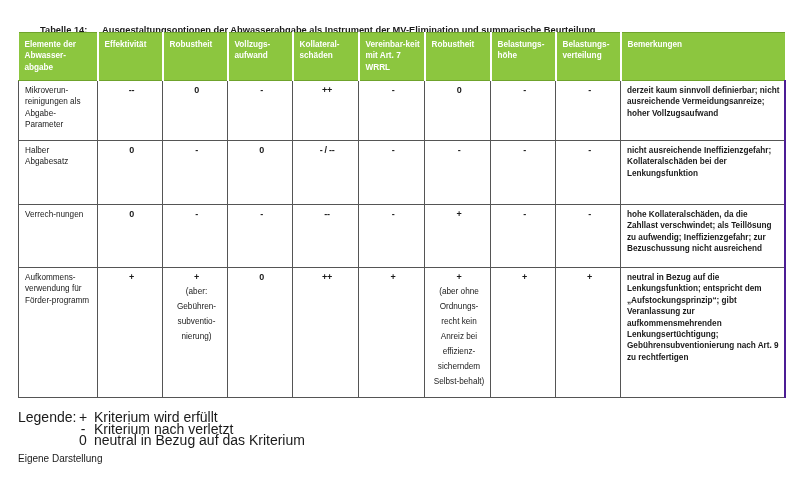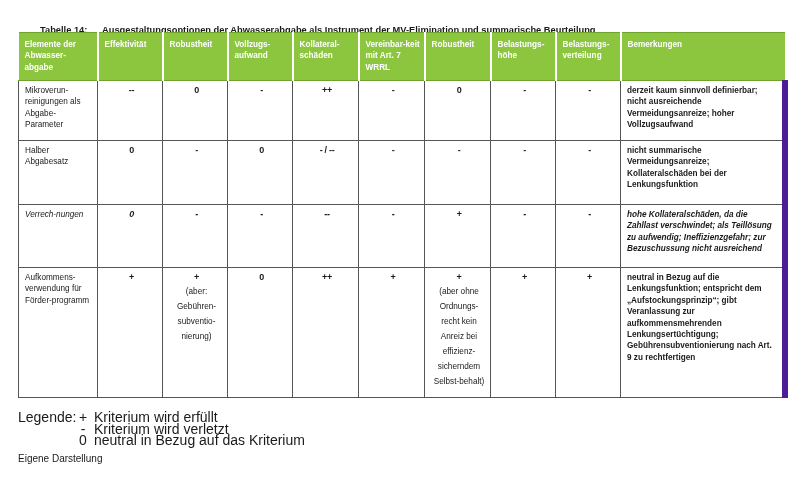--- a/index.html
+++ b/index.html
@@ -78,21 +78,21 @@
     border-right: 1px solid #555555;
     border-bottom: 1px solid #555555;
     background: #ffffff;
     color: #1a1a1a;
   }
   table.matrix tbody td.first-col {
     border-left: 1px solid #555555;
     font-weight: normal;
   }
   table.matrix tbody td:last-child {
-    border-right: 6px solid #4c1d95;
+    border-right: 2px solid #4c1d95;
   }
   td.mark {
     text-align: center;
     font-weight: bold;
     padding-left: 2px;
     padding-right: 2px;
   }
   td.mark .sym {
     display: block;
     font-size: 9px;
@@ -120,21 +120,21 @@
   col.c3 { width: 65px; }
   col.c4 { width: 66px; }
   col.c5 { width: 66px; }
   col.c6 { width: 66px; }
   col.c7 { width: 65px; }
   col.c8 { width: 65px; }
   col.c9 { width: 164px; }
   
   tr.r0 td { height: 60px; }
   tr.r1 td { height: 64px; }
-  tr.r2 td { height: 63px; font-style: italic; }
+  tr.r2 td { height: 63px; }
   tr.r3 td { height: 130px; }
   
   .legend {
     position: absolute;
     left: 18px;
     top: 412px;
     font-size: 14px;
     line-height: 11.6px;
     color: #1a1a1a;
   }
@@ -258,21 +258,21 @@
             </td>
           <td class="mark">
               <span class="sym">-</span>
             </td>
           <td class="mark">
               <span class="sym">-</span>
             </td>
           <td class="mark">
               <span class="sym">-</span>
             </td>
-          <td class="remark">nicht summarische Vermeidungsanreize; Kollateralschäden bei der Lenkungsfunktion</td>
+          <td class="remark">nicht ausreichende Ineffizienzgefahr; Kollateralschäden bei der Lenkungsfunktion</td>
         </tr>
 
         <tr class="r2">
           <td class="first-col rowlabel">Verrech-nungen</td>
           <td class="mark">
               <span class="sym">0</span>
             </td>
           <td class="mark">
               <span class="sym">-</span>
             </td>
@@ -335,21 +335,21 @@
   <div class="legend">
     <div class="legend-row">
       <span class="legend-title">Legende:</span>
       <span class="legend-items">
         <span class="legend-item">
           <span class="legend-sym">+</span>
           <span class="legend-desc">Kriterium wird erfüllt</span>
         </span>
         <span class="legend-item">
           <span class="legend-sym">-</span>
-          <span class="legend-desc">Kriterium wird verletzt</span>
+          <span class="legend-desc">Kriterium nach verletzt</span>
         </span>
         <span class="legend-item">
           <span class="legend-sym">0</span>
           <span class="legend-desc">neutral in Bezug auf das Kriterium</span>
         </span>
       </span>
     </div>
   </div>
 
   <div class="source">Eigene Darstellung</div>

